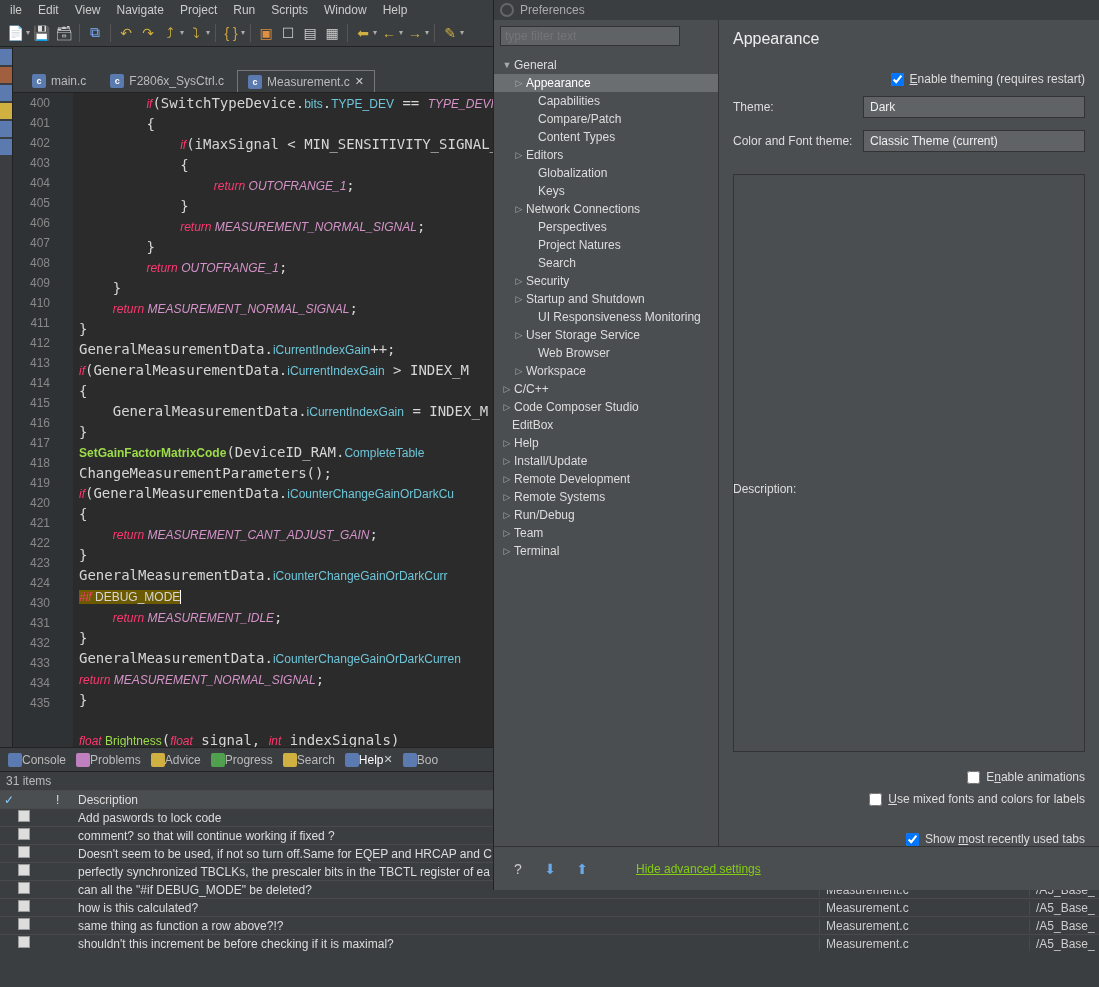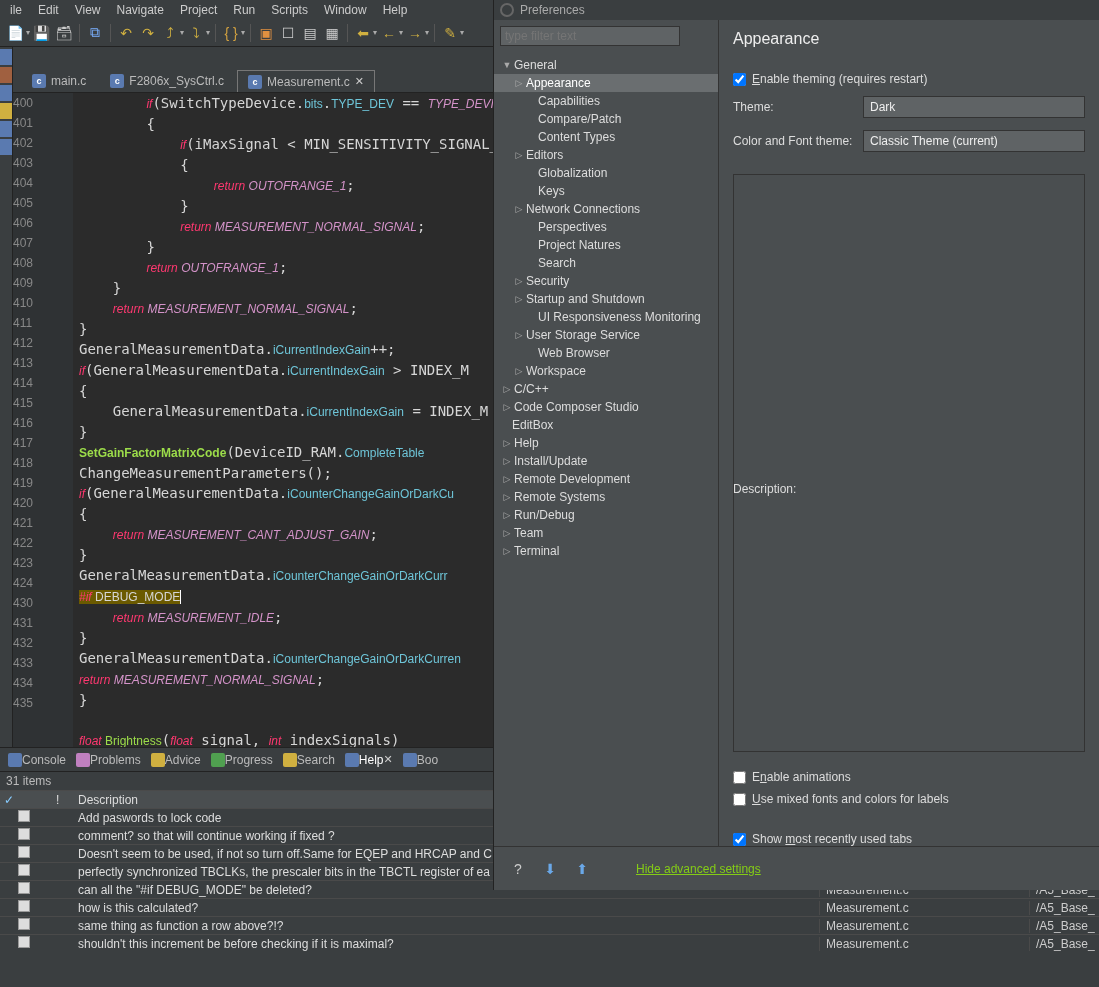--- a/index.html
+++ b/index.html
@@ -21,21 +21,21 @@
 .sidestrip div { width: 12px; height: 16px; margin: 2px 0; }
 
 .editor-col { flex: 1; display: flex; flex-direction: column; min-width: 0; }
 .editor-tabs { height: 26px; display: flex; align-items: flex-end; padding-left: 8px; gap: 2px; background: #3a3e40; border-bottom: 1px solid #222; }
 .editor-tab { height: 22px; padding: 3px 10px; display: flex; align-items: center; gap: 5px; color: #bbb; border: 1px solid transparent; }
 .editor-tab.active { background: #3a3e40; border: 1px solid #777; border-bottom: none; }
 .c-icon { display:inline-block; width:14px; height:14px; background:#5a7ab0; color:#fff; font-size:9px; font-weight:bold; text-align:center; line-height:14px; border-radius:2px;}
 .close-x { color:#ccc; font-size:11px; }
 
 .code-wrap { flex:1; display:flex; overflow:hidden; background:#2b2b2b; }
-.gutter { width:60px; background:#2f3234; text-align:left; padding-right:6px; line-height:20px; font-family:Consolas,monospace; font-size:13px; color:#888; }
+.gutter { width:60px; background:#2f3234; text-align:center; padding-right:6px; line-height:20px; font-family:Consolas,monospace; font-size:13px; color:#888; }
 .gutter .ln { height:20px; }
 .code { flex:1; font-family:Consolas,monospace; font-size:14px; line-height:20px; white-space:pre; color:#d6d6d6; padding-left:6px; overflow:hidden; }
 .kw { color:#ff3870; font-style:italic; }
 .fn { color:#9cdc4a; }
 .fnb { color:#9cdc4a; font-weight:bold; }
 .mem { color:#6ec5d8; }
 .con { color:#d493c9; font-style:italic; }
 .hl { background:#6b5a00; }
 .cur { border-left:1px solid #fff; }
 
@@ -70,21 +70,21 @@
 .tree-item { height:18px; display:flex; align-items:center; color:#ddd; cursor:default; }
 .tree-item .arrow { width:14px; text-align:center; color:#aaa; font-size:9px; }
 .tree-item .sp { width:14px; }
 .tree-item.lvl0 { padding-left:6px; }
 .tree-item.lvl1 { padding-left:18px; }
 .tree-item.lvl2 { padding-left:30px; }
 .tree-item.selected { background:#6a6e70; color:#fff; }
 
 .prefs-right { flex:1; padding:10px 14px; display:flex; flex-direction:column; }
 .prefs-title { font-size:16px; color:#eee; margin-bottom:20px; }
-.chkrow { display:flex; align-items:center; gap:6px; margin:4px 0; color:#ddd; }
+.chkrow { display:flex; align-items:center; gap:6px; margin:4px 0; color:#ddd;justify-content:flex-end; }
 .chkrow input { width:13px; height:13px; }
 .fieldrow { display:flex; align-items:center; margin:6px 0; gap:10px; }
 .fieldrow label { width:120px; color:#ddd; }
 .fieldrow .dd { flex:1; height:22px; background:#5f6365; border:1px solid #333; color:#eee; padding:2px 6px; display:flex; align-items:center; }
 .desc-box { flex:1; border:1px solid #333; margin-top:4px; background:#4a4e50; }
 .prefs-bottom { height:44px; border-top:1px solid #333; display:flex; align-items:center; padding:0 14px; gap:12px; background:#4a4e50; }
 .prefs-bottom .hicon { width:20px; height:20px; display:flex; align-items:center; justify-content:center; color:#ccc; font-size:14px; }
 .hlink { color:#84cc16; text-decoration:underline; cursor:pointer;margin-left:32px; }
 .ul { text-decoration:underline; }
 </style>

